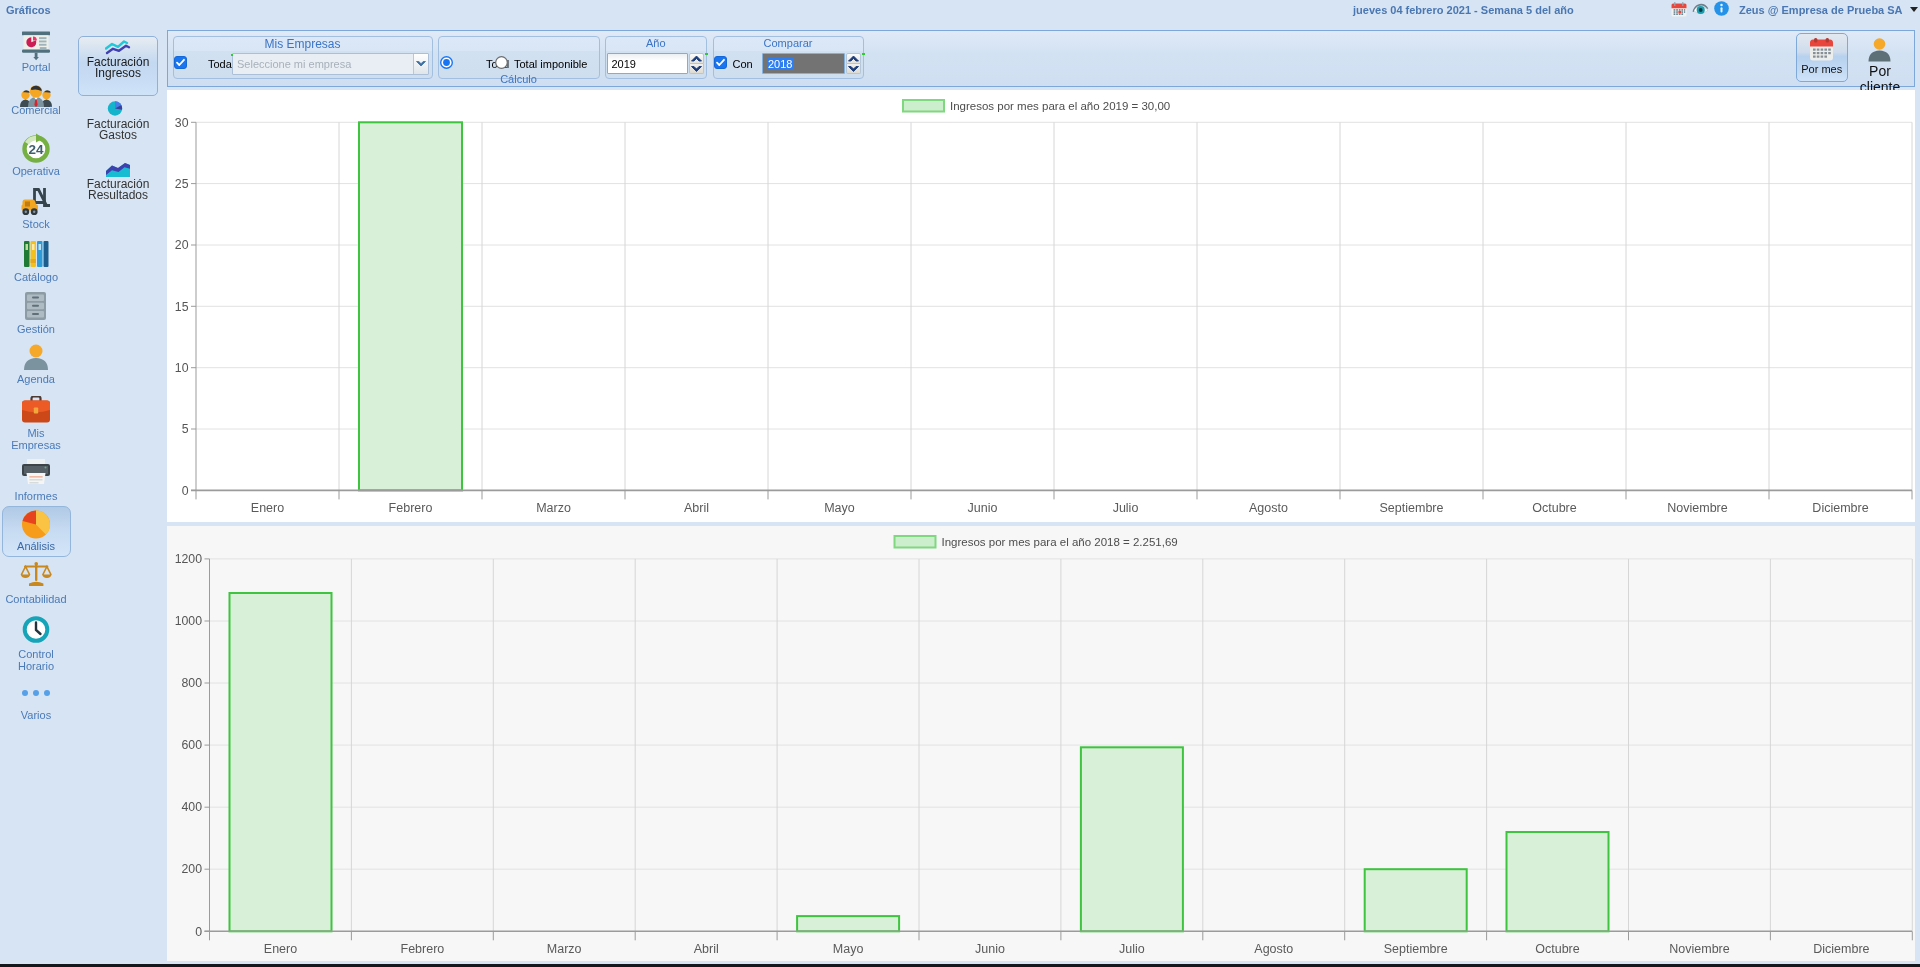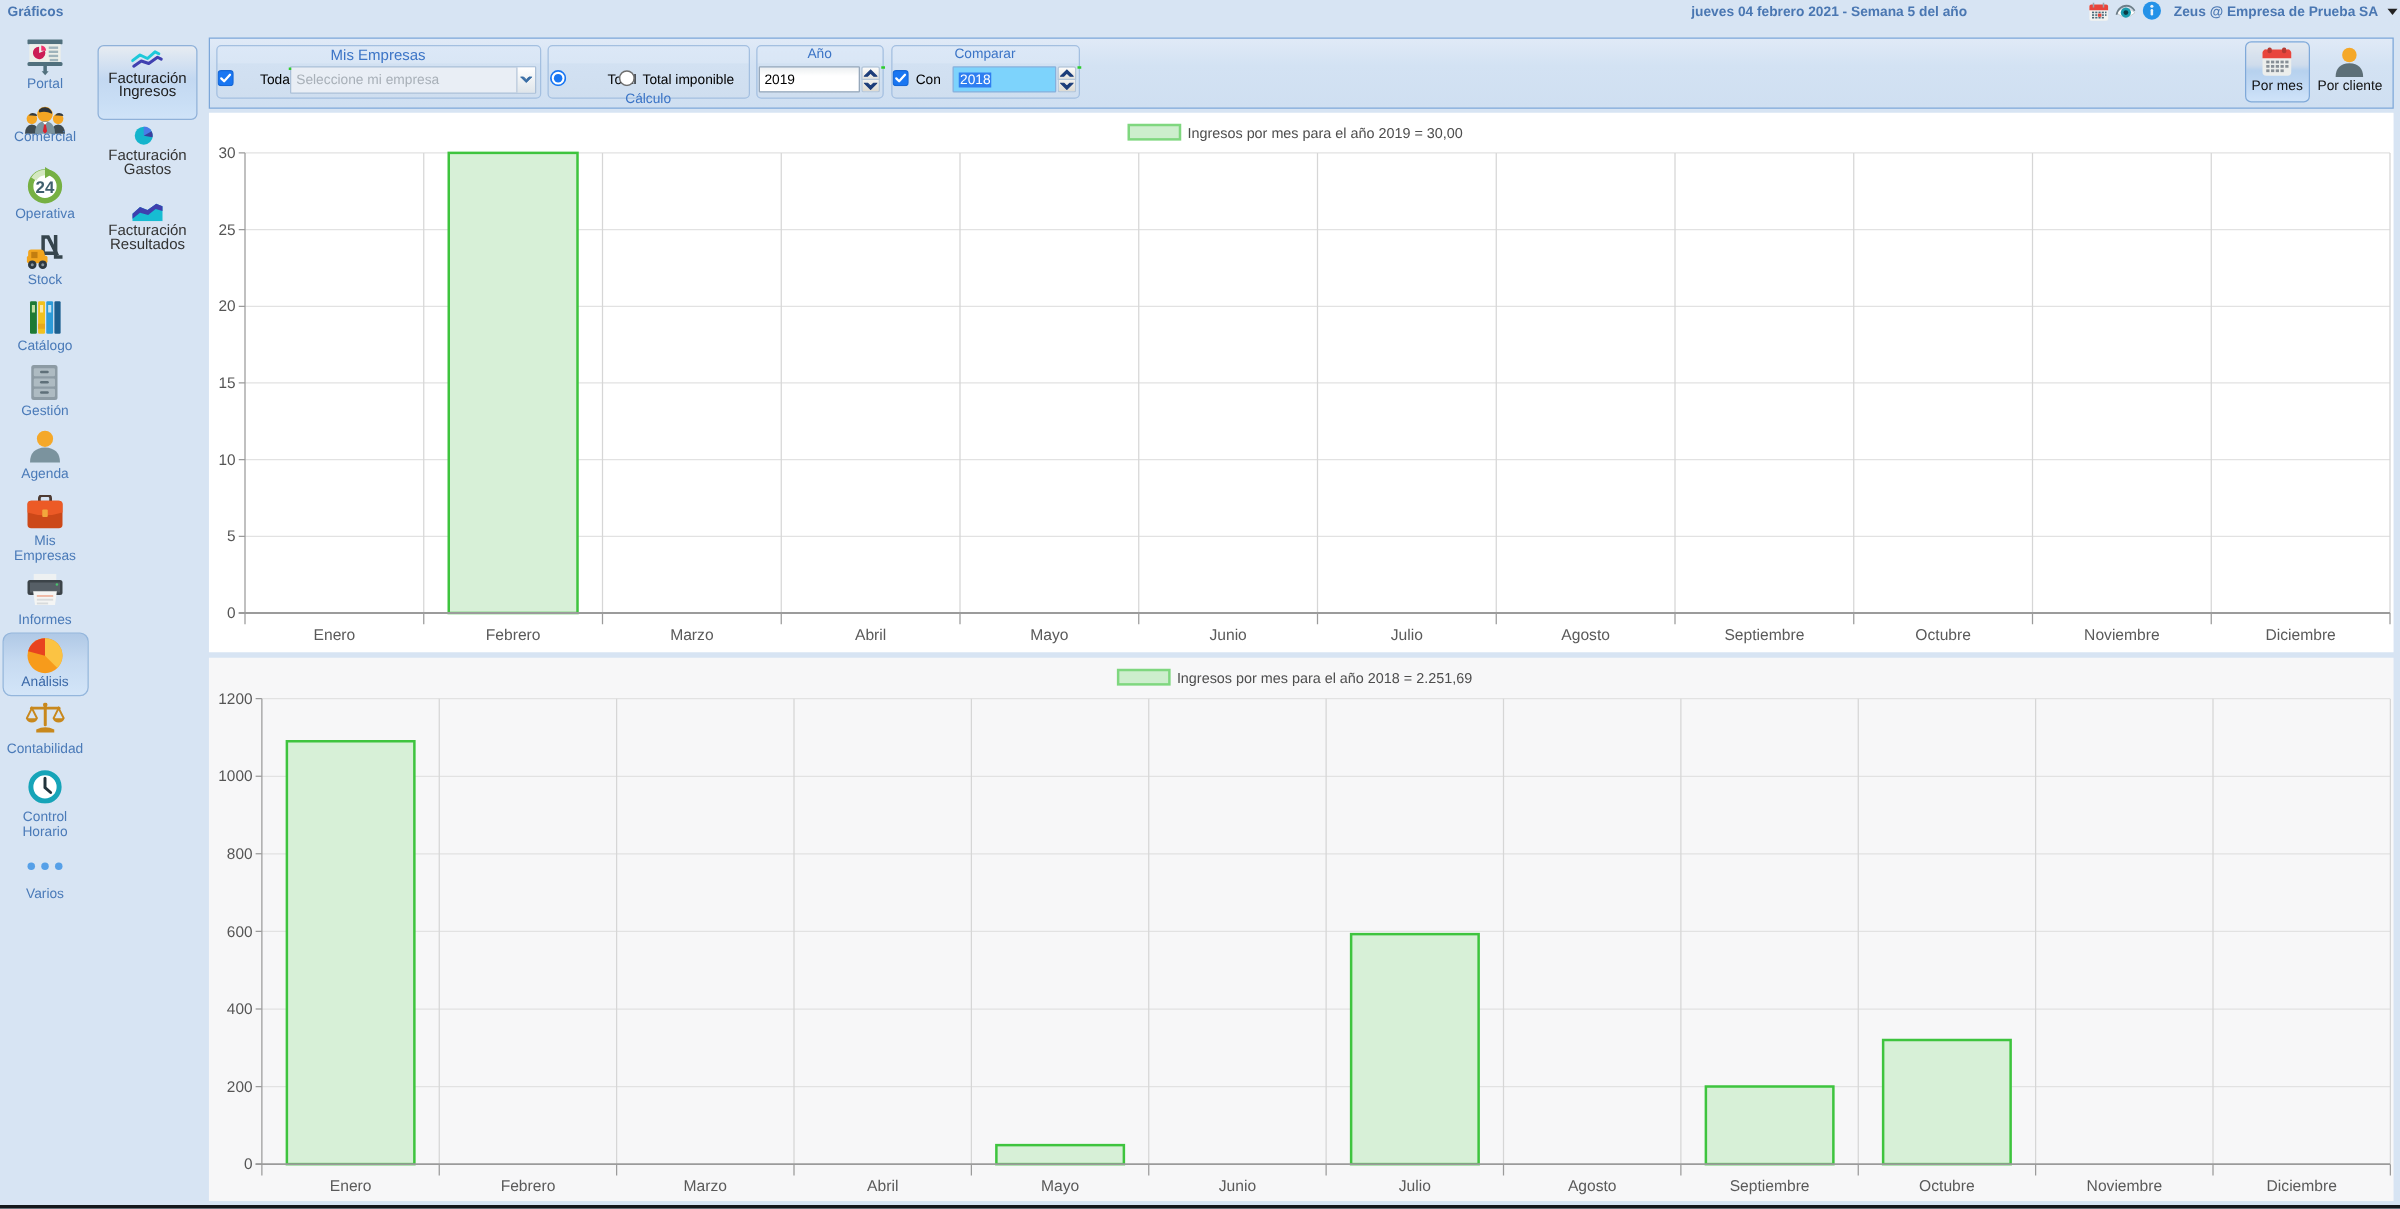--- a/index.html
+++ b/index.html
@@ -275,21 +275,21 @@
 </div>
 <div class="abs" style="left:705px;top:52.5px;width:2.5px;height:2.5px;background:#2ecc2e;"></div>
 <div class="abs" style="left:712.5px;top:36px;width:151px;height:43px;border:1px solid #a3bfe0;border-radius:4px;background:linear-gradient(180deg,#dce8f7 0%,#d9e6f5 33%,#d2e1f2 34%,#cfdeef 100%);">
 <div style="height:14px;text-align:center;font-size:11px;color:#3b74c6;padding-top:0px;">Comparar</div>
 </div>
 <svg class="abs" style="left:714px;top:56px" width="13" height="13" viewBox="0 0 13 13">
 <rect x="0.5" y="0.5" width="12" height="12" rx="2.5" fill="#1976f2" stroke="#1667d6" stroke-width="1"></rect>
 <path d="M3 6.7 L5.3 9 L10 3.8" fill="none" stroke="#fff" stroke-width="1.8" stroke-linecap="round" stroke-linejoin="round"></path>
 </svg>
 <div class="abs" style="left:732.5px;top:57.5px;font-size:11px;color:#000;">Con</div>
-<div class="abs" style="left:762px;top:53px;width:83px;height:21px;border:1px solid #86b0dc;border-radius:1px;background:#7dd3fc;">
+<div class="abs" style="left:762px;top:53px;width:83px;height:21px;border:1px solid #86b0dc;border-radius:1px;background:#737373;">
 <div style="position:absolute;left:4px;top:3.5px;font-size:11px;color:#fff;background:#2f7ef0;padding:0 1px;">2018</div>
     </div>
 <div class="abs" style="left:845.5px;top:53px;width:15px;height:21px;">
 <div style="position:absolute;left:0;top:0;width:15px;height:10.5px;background:linear-gradient(180deg,#fcfcfb,#e4e2dc);border:1px solid #b5c6d8;border-radius:2px 2px 0 0;"></div>
 <div style="position:absolute;left:0;top:10.5px;width:15px;height:10.5px;background:linear-gradient(180deg,#f2f1ee,#dddad2);border:1px solid #b5c6d8;border-top:none;border-radius:0 0 2px 2px;"></div>
 <svg style="position:absolute;left:2px;top:2.2px" width="11" height="6.5" viewBox="0 0 11 6.5">
         <path d="M0.5 6 L5.5 1 L10.5 6 L8 6 L5.5 3.5 L3 6 z" fill="#1c3d7a" stroke="#1c3d7a" stroke-width="0.9"></path>
       </svg>
 <svg style="position:absolute;left:2px;top:12.8px" width="11" height="6.5" viewBox="0 0 11 6.5">
         <path d="M0.5 0.5 L5.5 5.5 L10.5 0.5 L8 0.5 L5.5 3 L3 0.5 z" fill="#1c3d7a" stroke="#1c3d7a" stroke-width="0.9"></path>
@@ -317,21 +317,21 @@
         <rect x="7.8" y="18.5" width="2.6" height="2.2"></rect>
         <rect x="11.6" y="18.5" width="2.6" height="2.2"></rect>
         <rect x="15.4" y="18.5" width="2.6" height="2.2"></rect>
 </g>
     </svg>
 <div class="abs" style="left:1795.5px;top:63px;width:52.5px;text-align:center;font-size:11px;color:#111;">Por mes</div>
 <svg class="abs" style="left:1867px;top:36.5px" width="25" height="25" viewBox="0 0 25 25">
 <circle cx="12.5" cy="7" r="5.8" fill="#f5a829"></circle>
 <path d="M1.5 24.5 q0 -10.5 11 -11 q11 0.5 11 11 z" fill="#5d6f77"></path>
 </svg>
-<div class="abs" style="left:1852px;top:63px;width:56px;text-align:center;font-size:11px;color:#111;">Por cliente</div>
+<div class="abs" style="left:1852px;top:63px;width:56px;text-align:center;font-size:14px;color:#111;">Por cliente</div>
 </div>
 
 <div id="charts">
 <svg class="abs" style="left:167px;top:90px" width="1748" height="432" viewBox="0 0 1748 432">
 <rect x="0" y="0" width="1748" height="432" fill="#ffffff"></rect>
 <line x1="29" y1="339.0" x2="1745" y2="339.0" stroke="#e2e2e2" stroke-width="1"></line>
 <line x1="29" y1="277.7" x2="1745" y2="277.7" stroke="#e2e2e2" stroke-width="1"></line>
 <line x1="29" y1="216.3" x2="1745" y2="216.3" stroke="#e2e2e2" stroke-width="1"></line>
 <line x1="29" y1="155.0" x2="1745" y2="155.0" stroke="#e2e2e2" stroke-width="1"></line>
 <line x1="29" y1="93.6" x2="1745" y2="93.6" stroke="#e2e2e2" stroke-width="1"></line>

